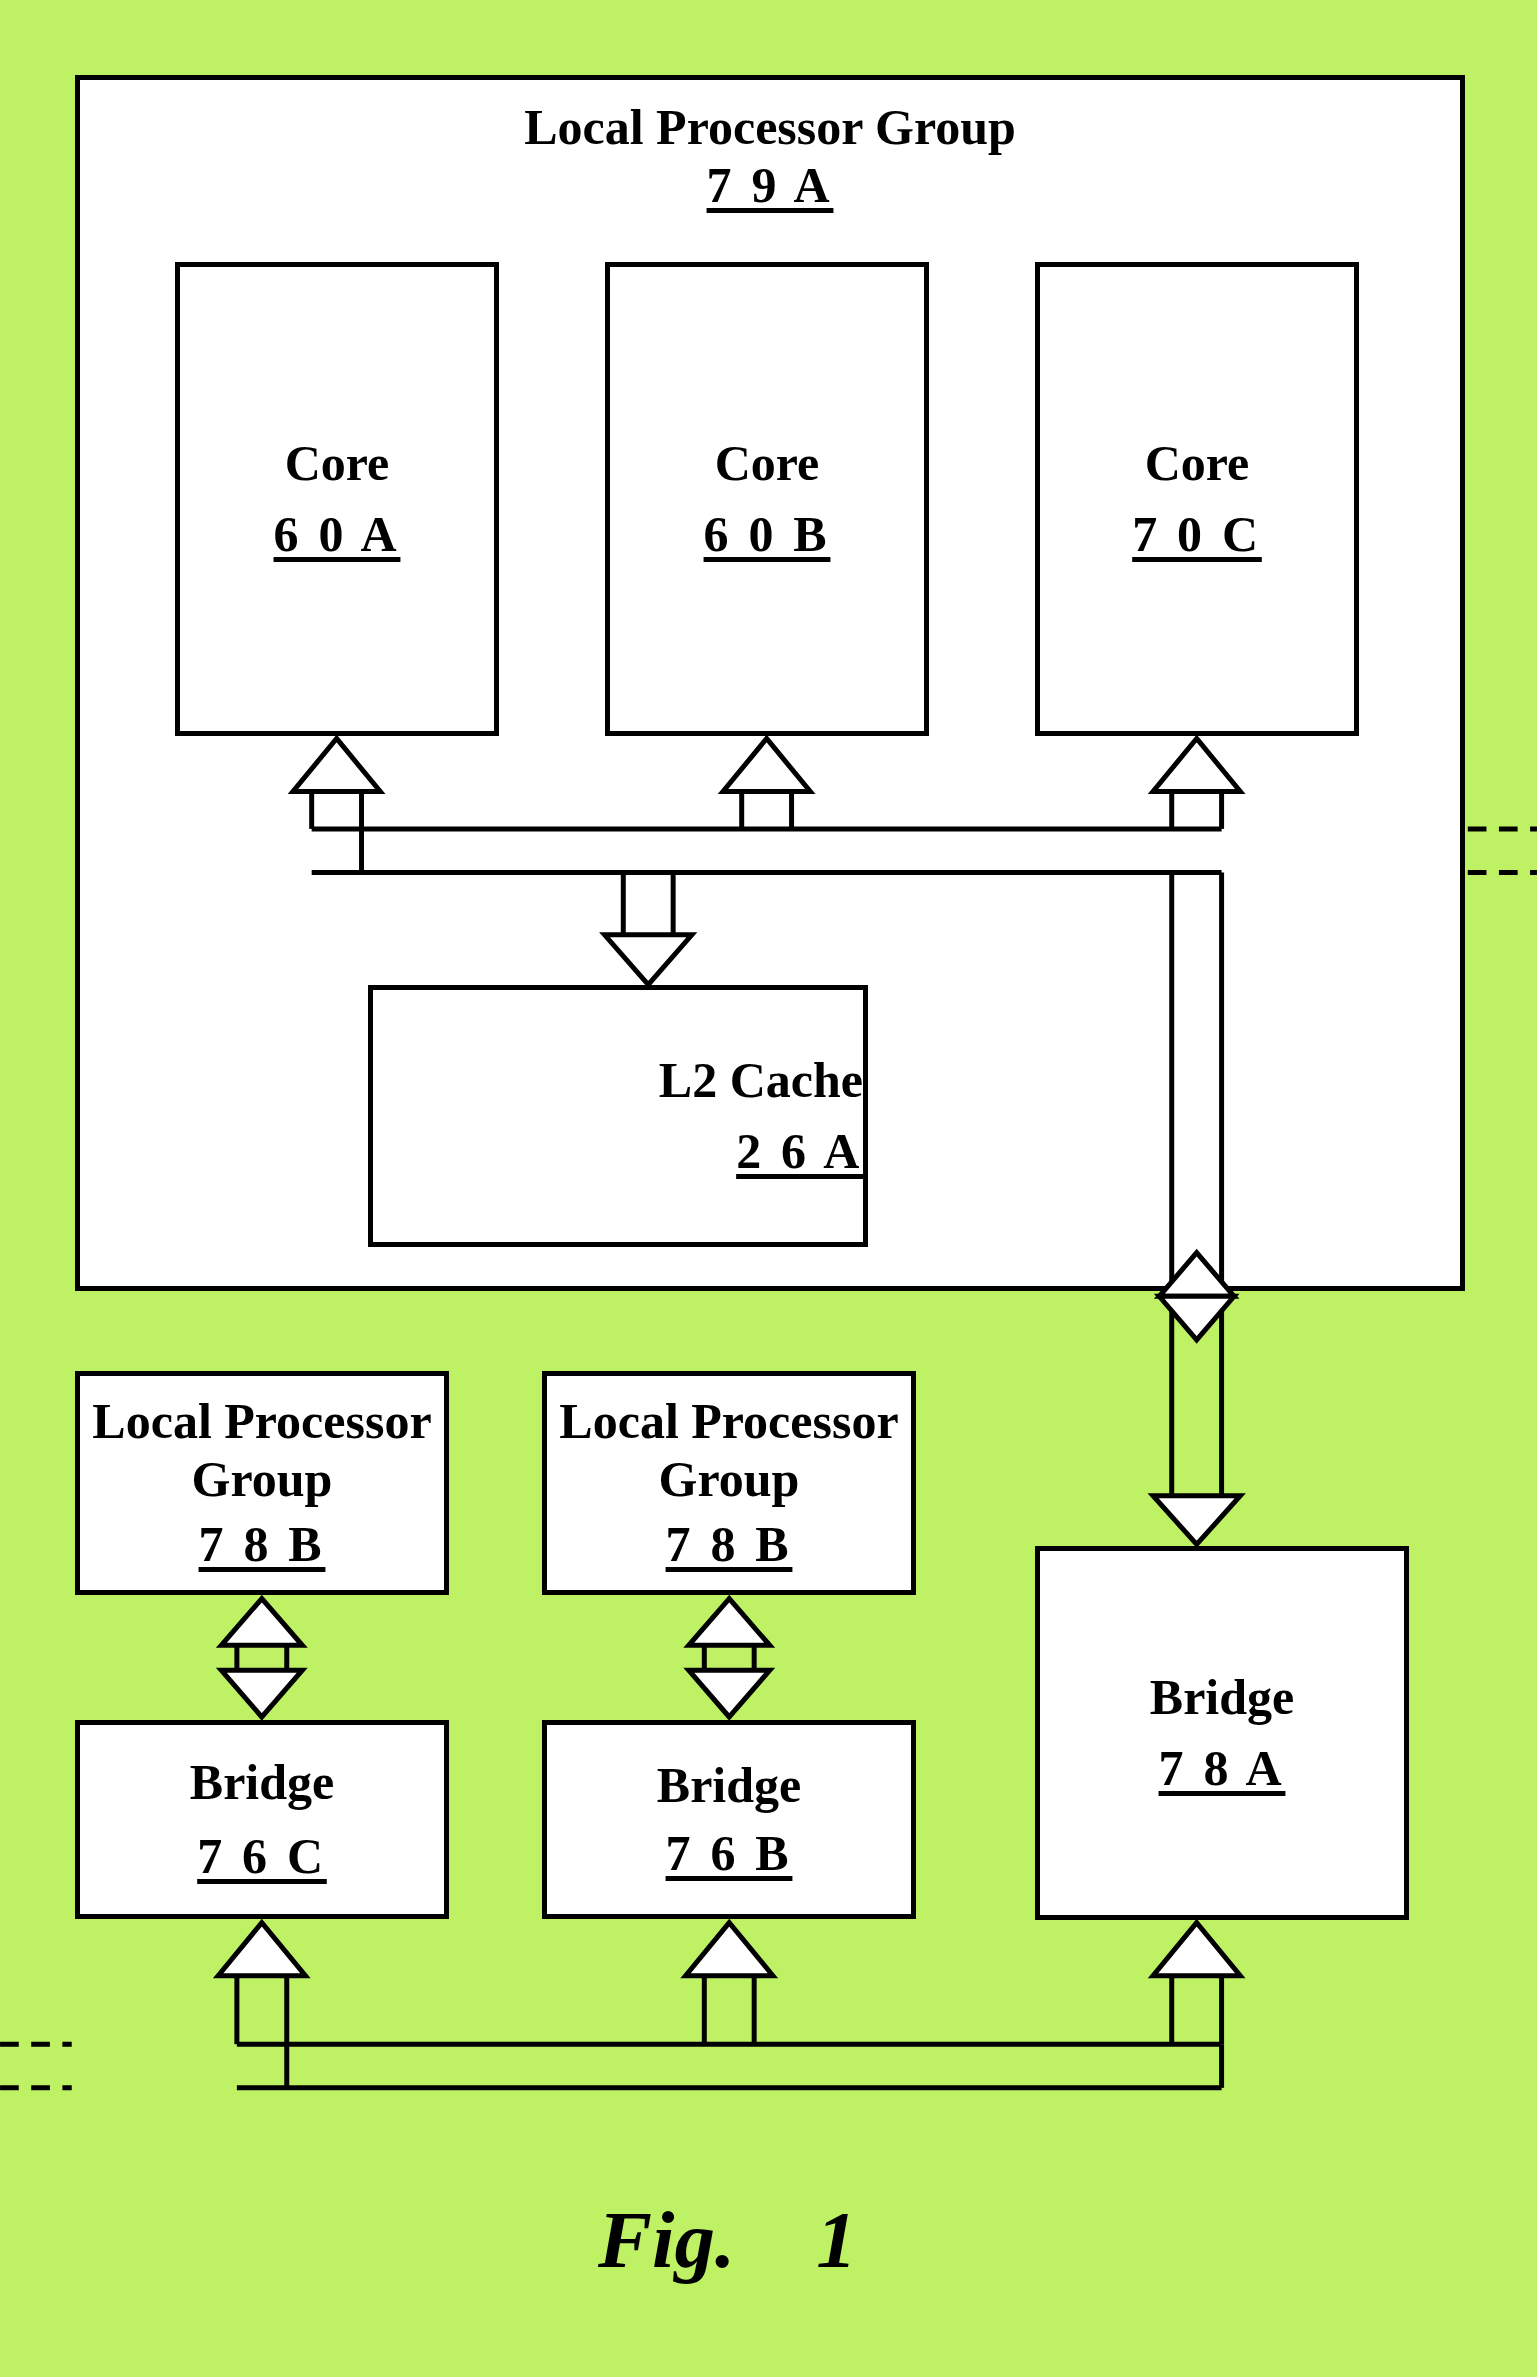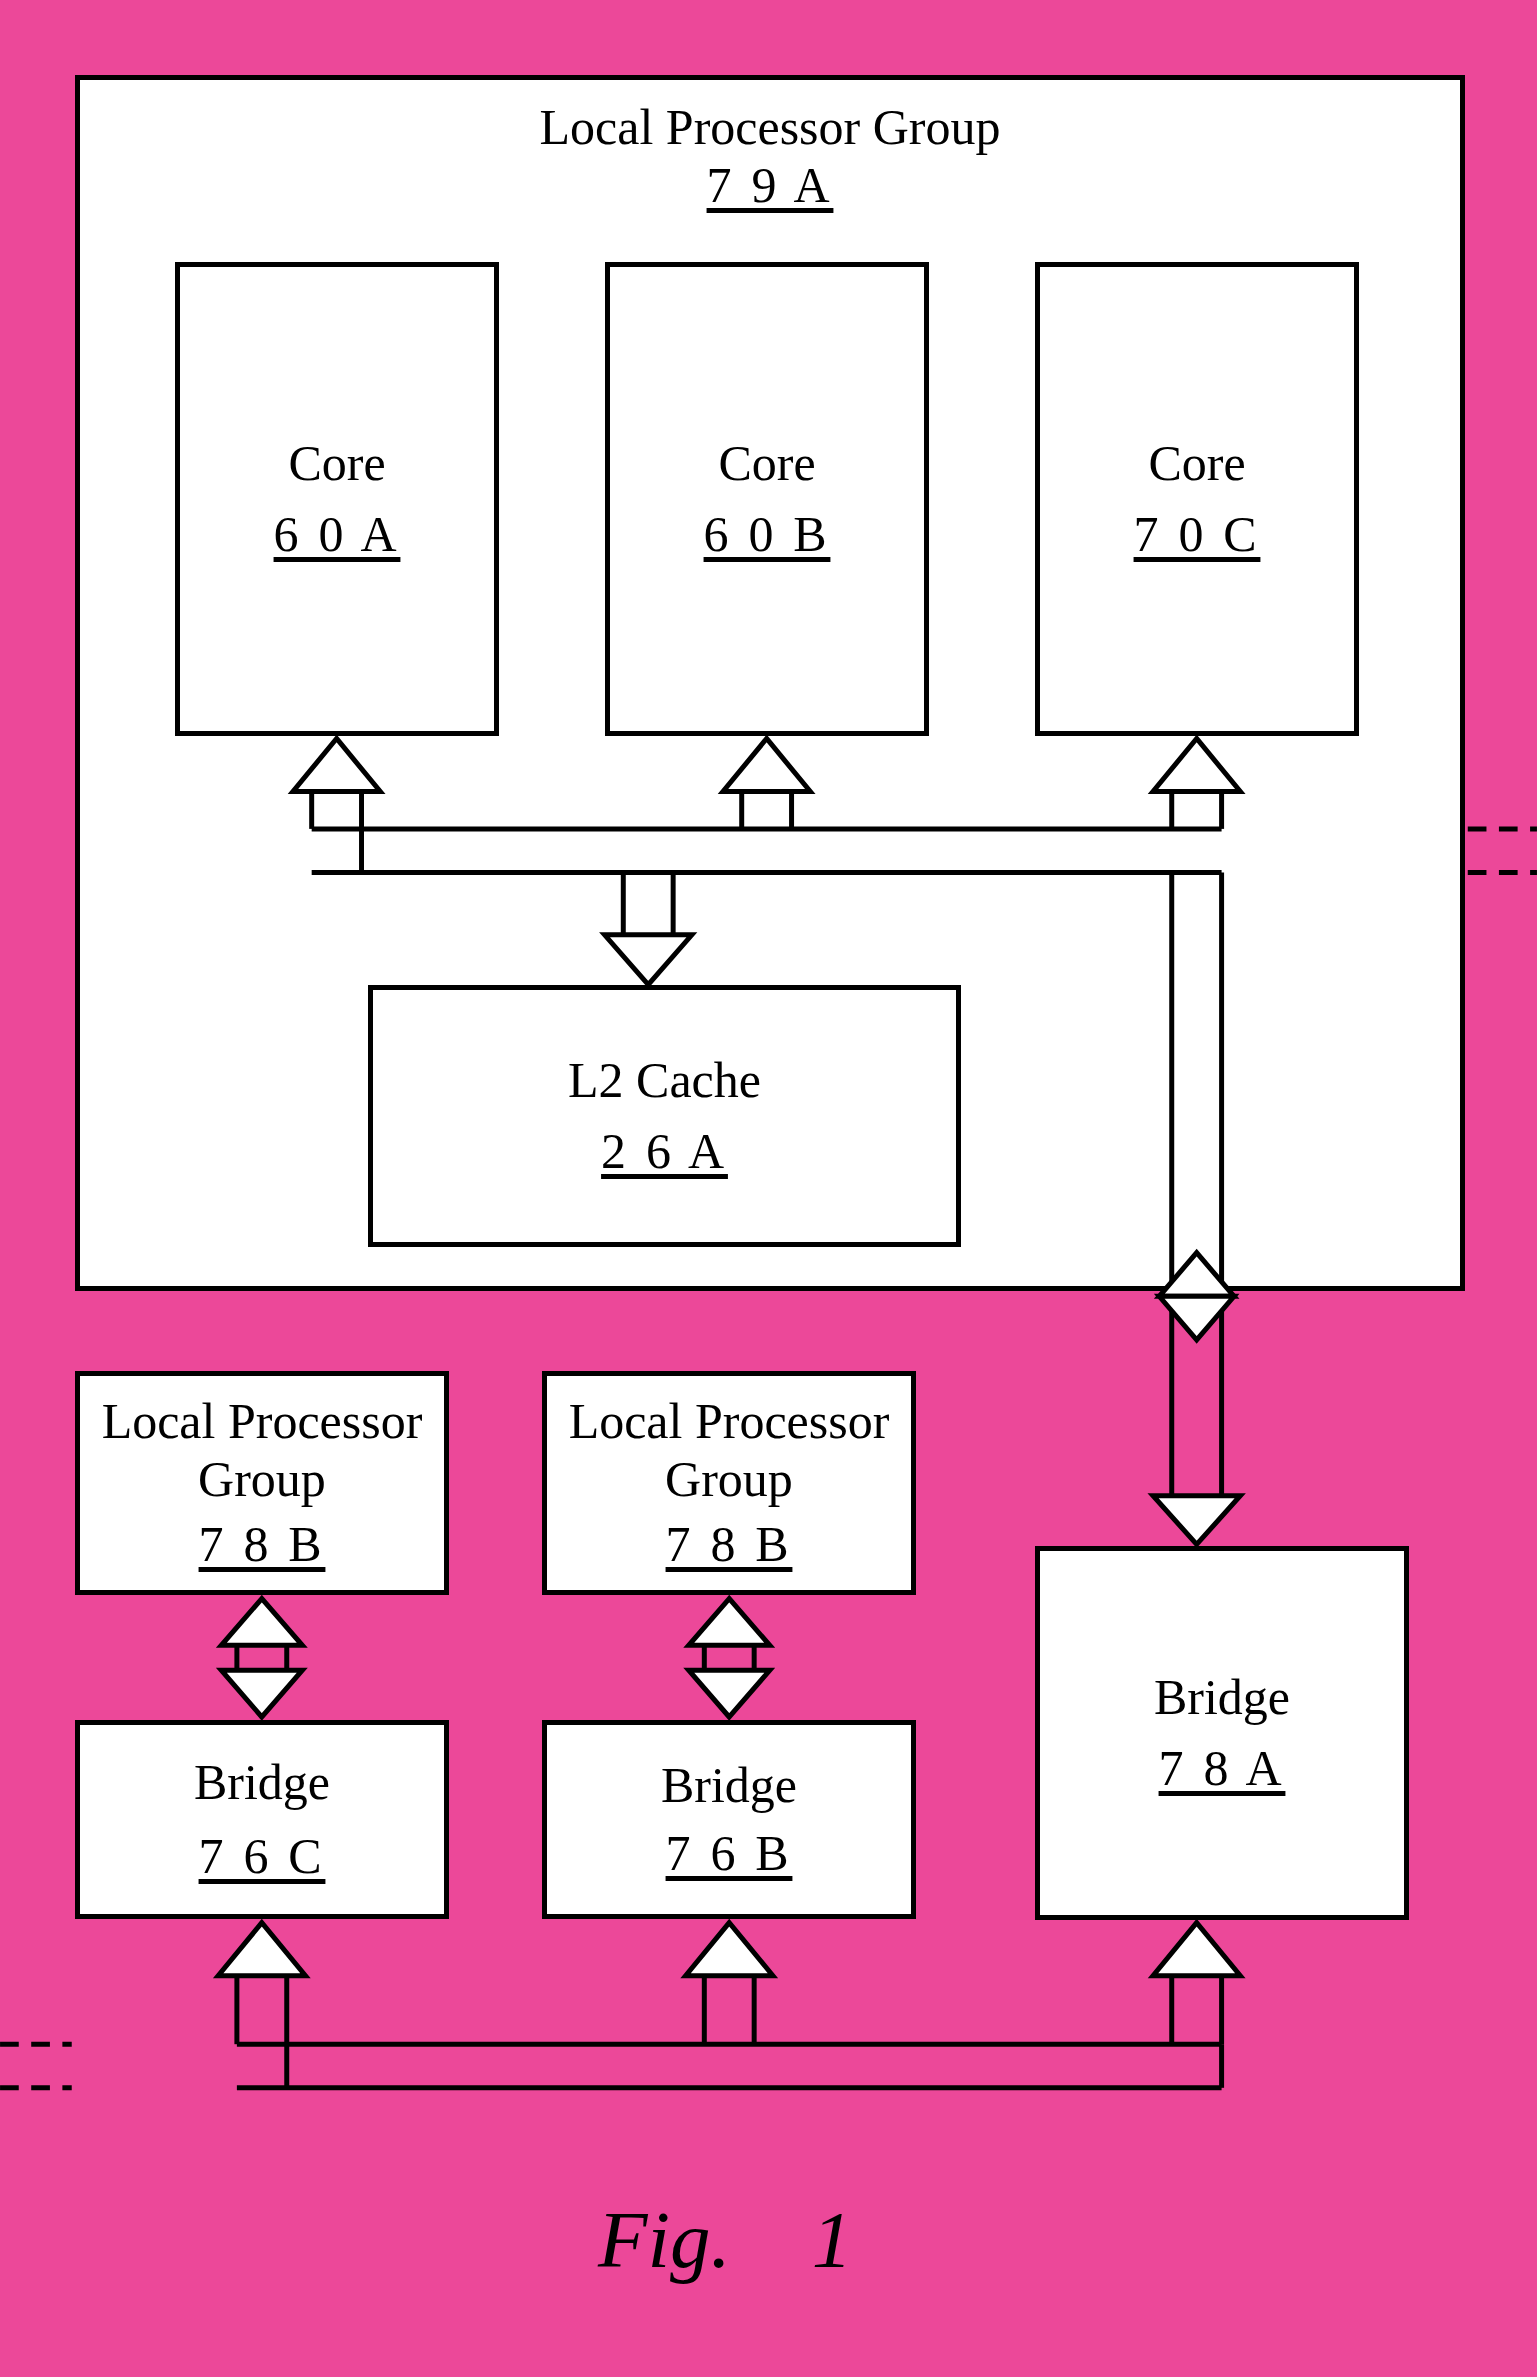--- a/index.html
+++ b/index.html
@@ -5,21 +5,22 @@
   body {
     margin: 0;
     padding: 0;
     background: #fff;
     font-family: "Times New Roman", serif;
   }
   .page {
     width: 1537px;
     height: 2377px;
     position: relative;
-    background: #ec4899;
+    background: #bef264;
+    font-weight: bold;
   }
   .box {
     position: absolute;
     border: 5px solid #000;
     background: #fff;
     box-sizing: border-box;
     text-align: center;
   }
   .label {
     font-size: 50px;
@@ -68,21 +69,21 @@
   <div class="box" style="left:605px; top:262px; width:324px; height:474px; display:flex; flex-direction:column; justify-content:center; align-items:center;">
     <div class="label">Core</div>
     <div class="ref" style="margin-top:12.5px;">6 0 B</div>
   </div>
 
   <div class="box" style="left:1035px; top:262px; width:324px; height:474px; display:flex; flex-direction:column; justify-content:center; align-items:center;">
     <div class="label">Core</div>
     <div class="ref" style="margin-top:12.5px;">7 0 C</div>
   </div>
 
-  <div class="box" style="left:368px; top:985px; width:593px; height:262px; display:flex; flex-direction:column; justify-content:center; align-items:center;">
+  <div class="box" style="left:368px; top:985px; width:500px; height:262px; display:flex; flex-direction:column; justify-content:center; align-items:flex-end;">
     <div class="label">L2 Cache</div>
     <div class="ref" style="margin-top:12.5px;">2 6 A</div>
   </div>
 
   <div class="box" style="left:75px; top:1371px; width:374px; height:224px; display:flex; flex-direction:column; justify-content:center; align-items:center;">
     <div class="label">Local Processor</div>
     <div class="label">Group</div>
     <div class="ref" style="margin-top:6.2px;">7 8 B</div>
   </div>
 

